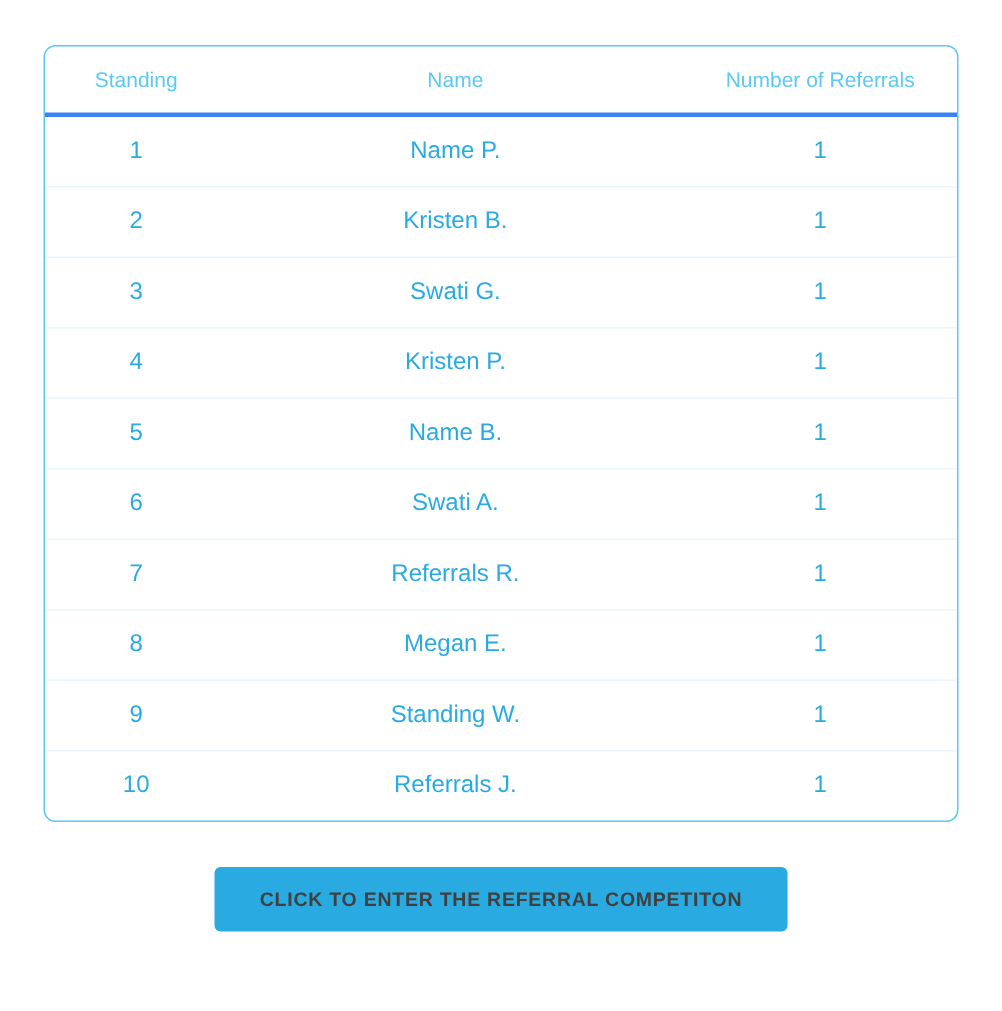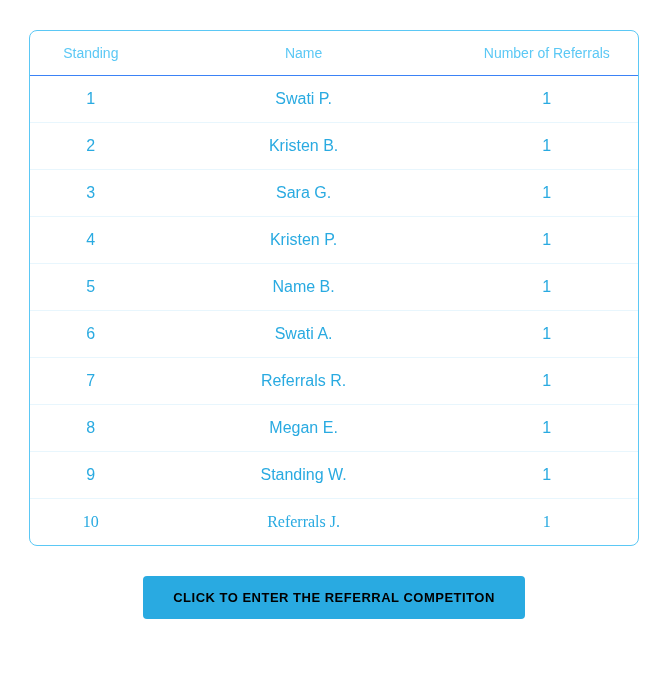--- a/index.html
+++ b/index.html
@@ -27,38 +27,37 @@
       overflow: hidden;
       margin-top: 10px;
     }
 
     table {
       width: 100%;
       border-collapse: collapse;
     }
 
     thead tr {
-      border-bottom: 1px solid #3b82f6;
+      border-bottom: 3px solid #3b82f6;
     }
 
     thead th {
       color: #5bc8f5;
       font-weight: normal;
       font-size: 14px;
       padding: 14px 20px;
       text-align: center;
     }
 
     tbody tr {
       border-bottom: 1px solid #e8f6fd;
     }
 
     tbody tr:last-child {
       border-bottom: none;
-      font-family: Liberation Serif, serif;
     }
 
     tbody td {
       color: #29aae1;
       font-size: 16px;
       padding: 14px 20px;
       text-align: center;
     }
 
     .col-standing {
@@ -69,21 +68,21 @@
       width: 50%;
     }
 
     .col-referrals {
       width: 30%;
     }
 
     .enter-btn {
       margin-top: 30px;
       background-color: #29aae1;
-      color: #000000;
+      color: #404040;
       border: none;
       padding: 14px 30px;
       font-size: 13px;
       font-weight: bold;
       letter-spacing: 0.5px;
       cursor: pointer;
       border-radius: 4px;
     }
   </style>
 </head>
@@ -94,31 +93,31 @@
     <thead>
       <tr>
         <th class="col-standing">Standing</th>
         <th class="col-name">Name</th>
         <th class="col-referrals">Number of Referrals</th>
       </tr>
     </thead>
     <tbody id="table-body">
     <tr>
           <td class="col-standing">1</td>
-          <td class="col-name">Swati P.</td>
+          <td class="col-name">Name P.</td>
           <td class="col-referrals">1</td>
         </tr>
         <tr>
           <td class="col-standing">2</td>
           <td class="col-name">Kristen B.</td>
           <td class="col-referrals">1</td>
         </tr>
         <tr>
           <td class="col-standing">3</td>
-          <td class="col-name">Sara G.</td>
+          <td class="col-name">Swati G.</td>
           <td class="col-referrals">1</td>
         </tr>
         <tr>
           <td class="col-standing">4</td>
           <td class="col-name">Kristen P.</td>
           <td class="col-referrals">1</td>
         </tr>
         <tr>
           <td class="col-standing">5</td>
           <td class="col-name">Name B.</td>

